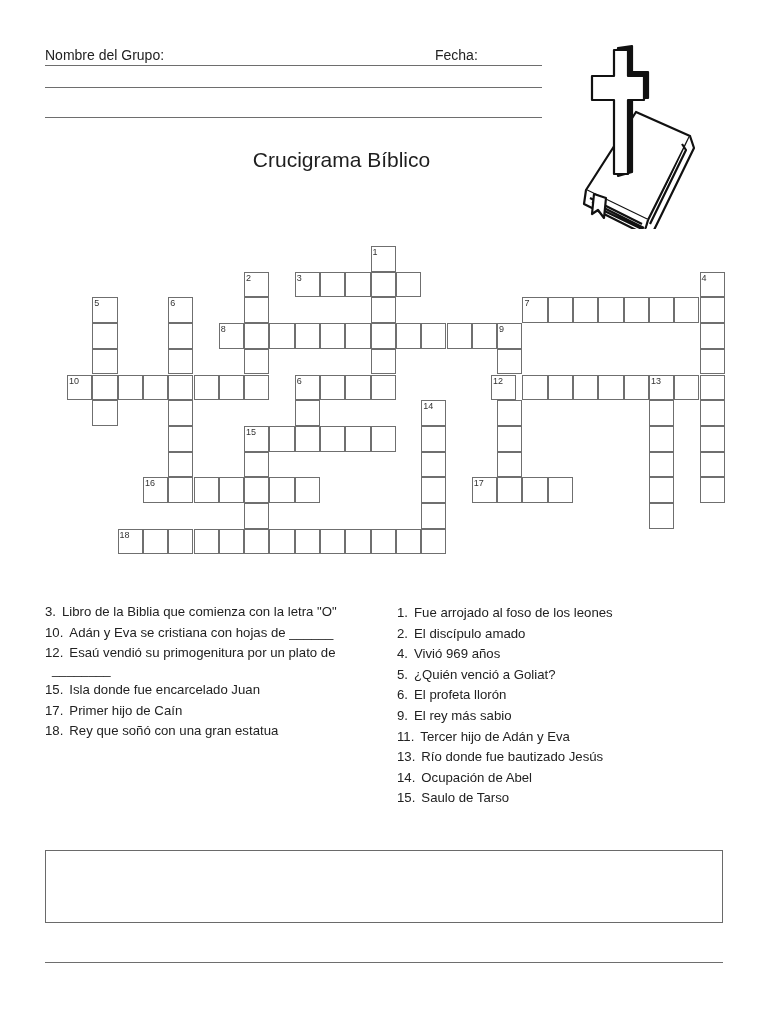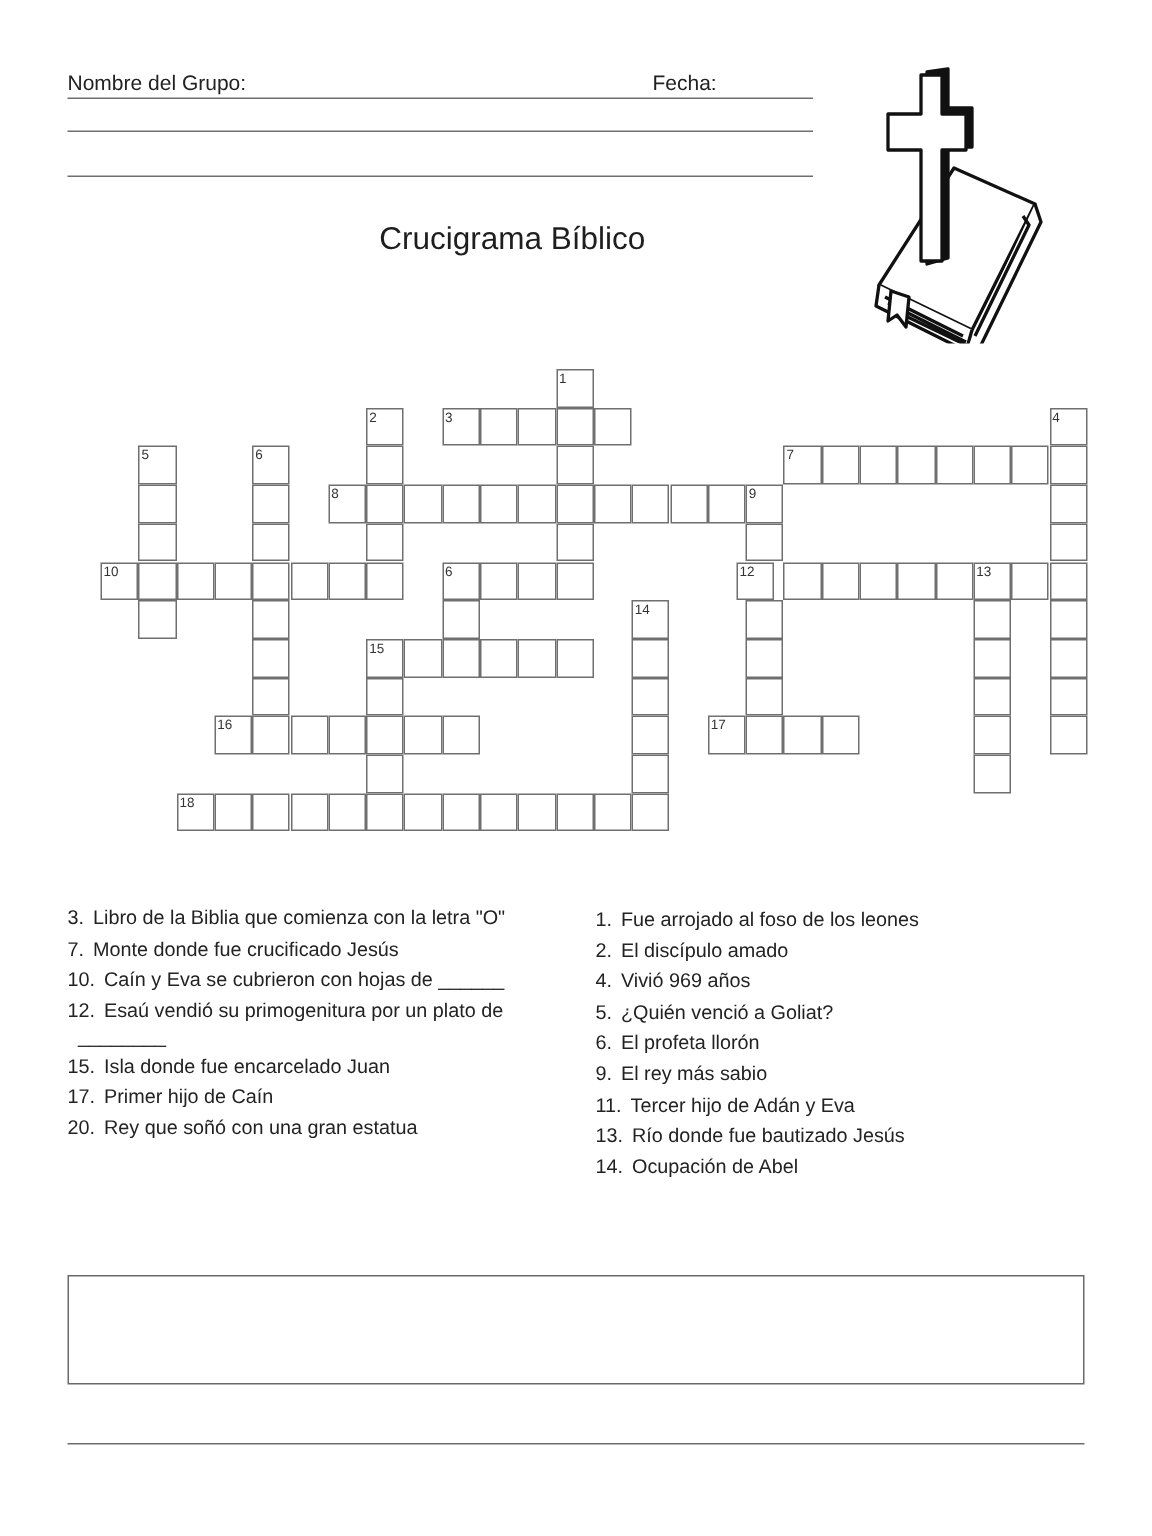--- a/index.html
+++ b/index.html
@@ -203,35 +203,35 @@
     <div class="cell" style="left: 269.4px; top: 528.7px;"></div>
     <div class="cell" style="left: 294.7px; top: 528.7px;"></div>
     <div class="cell" style="left: 320px; top: 528.7px;"></div>
     <div class="cell" style="left: 345.3px; top: 528.7px;"></div>
     <div class="cell" style="left: 370.6px; top: 528.7px;"></div>
     <div class="cell" style="left: 395.9px; top: 528.7px;"></div>
   </div>
 
 <div class="clues" id="across-clues" style="left:45px; top:602px; width:340px;">
     <div class="clue"><span class="n">3.</span><span class="t">Libro de la Biblia que comienza con la letra "O"</span></div>
-    <div class="clue"><span class="n">7.</span><span class="t">Monte donde fue crucificado Jesús</span></div>
-    <div class="clue"><span class="n">10.</span><span class="t">Caín y Eva se cubrieron con hojas de ______</span></div>
+    <div class="clue"><span class="n">10.</span><span class="t">Adán y Eva se cristiana con hojas de ______</span></div>
     <div class="clue wrap"><span class="n">12.</span><span class="t">Esaú vendió su primogenitura por un plato de</span><span class="cont">________</span></div>
     <div class="clue"><span class="n">15.</span><span class="t">Isla donde fue encarcelado Juan</span></div>
     <div class="clue"><span class="n">17.</span><span class="t">Primer hijo de Caín</span></div>
-    <div class="clue"><span class="n">20.</span><span class="t">Rey que soñó con una gran estatua</span></div>
+    <div class="clue"><span class="n">18.</span><span class="t">Rey que soñó con una gran estatua</span></div>
   </div>
 
 <div class="clues" id="down-clues" style="left:397px; top:603px; width:300px;">
     <div class="clue"><span class="n">1.</span><span class="t">Fue arrojado al foso de los leones</span></div>
     <div class="clue"><span class="n">2.</span><span class="t">El discípulo amado</span></div>
     <div class="clue"><span class="n">4.</span><span class="t">Vivió 969 años</span></div>
     <div class="clue"><span class="n">5.</span><span class="t">¿Quién venció a Goliat?</span></div>
     <div class="clue"><span class="n">6.</span><span class="t">El profeta llorón</span></div>
     <div class="clue"><span class="n">9.</span><span class="t">El rey más sabio</span></div>
     <div class="clue"><span class="n">11.</span><span class="t">Tercer hijo de Adán y Eva</span></div>
     <div class="clue"><span class="n">13.</span><span class="t">Río donde fue bautizado Jesús</span></div>
     <div class="clue"><span class="n">14.</span><span class="t">Ocupación de Abel</span></div>
+    <div class="clue"><span class="n">15.</span><span class="t">Saulo de Tarso</span></div>
   </div>
 
 <div class="answer-box"></div>
 
 <div class="hline" style="left:45px; top:962px; width:678px;"></div>
 
 </body></html>

